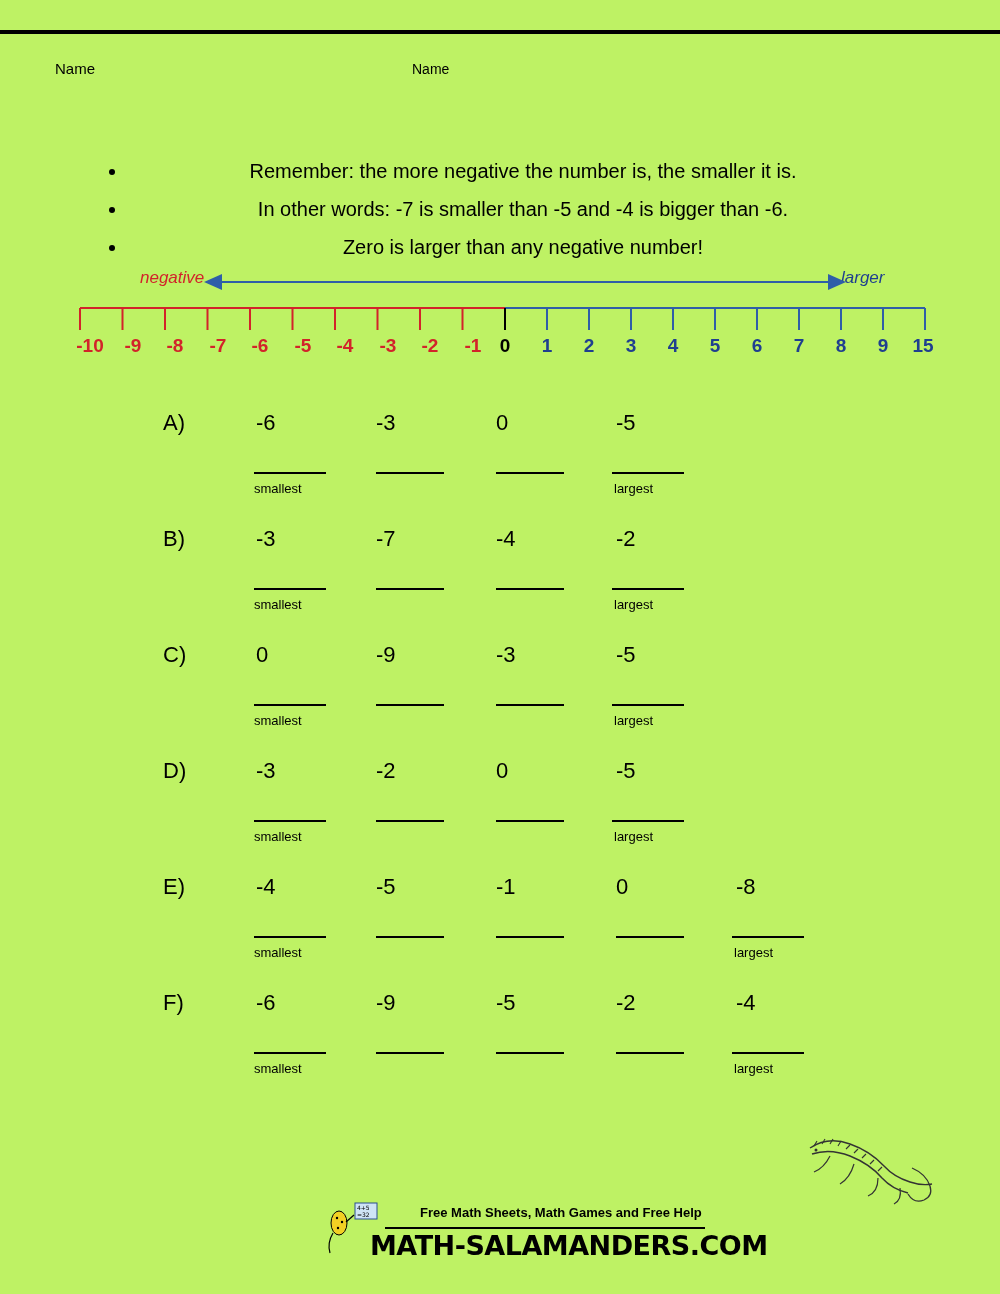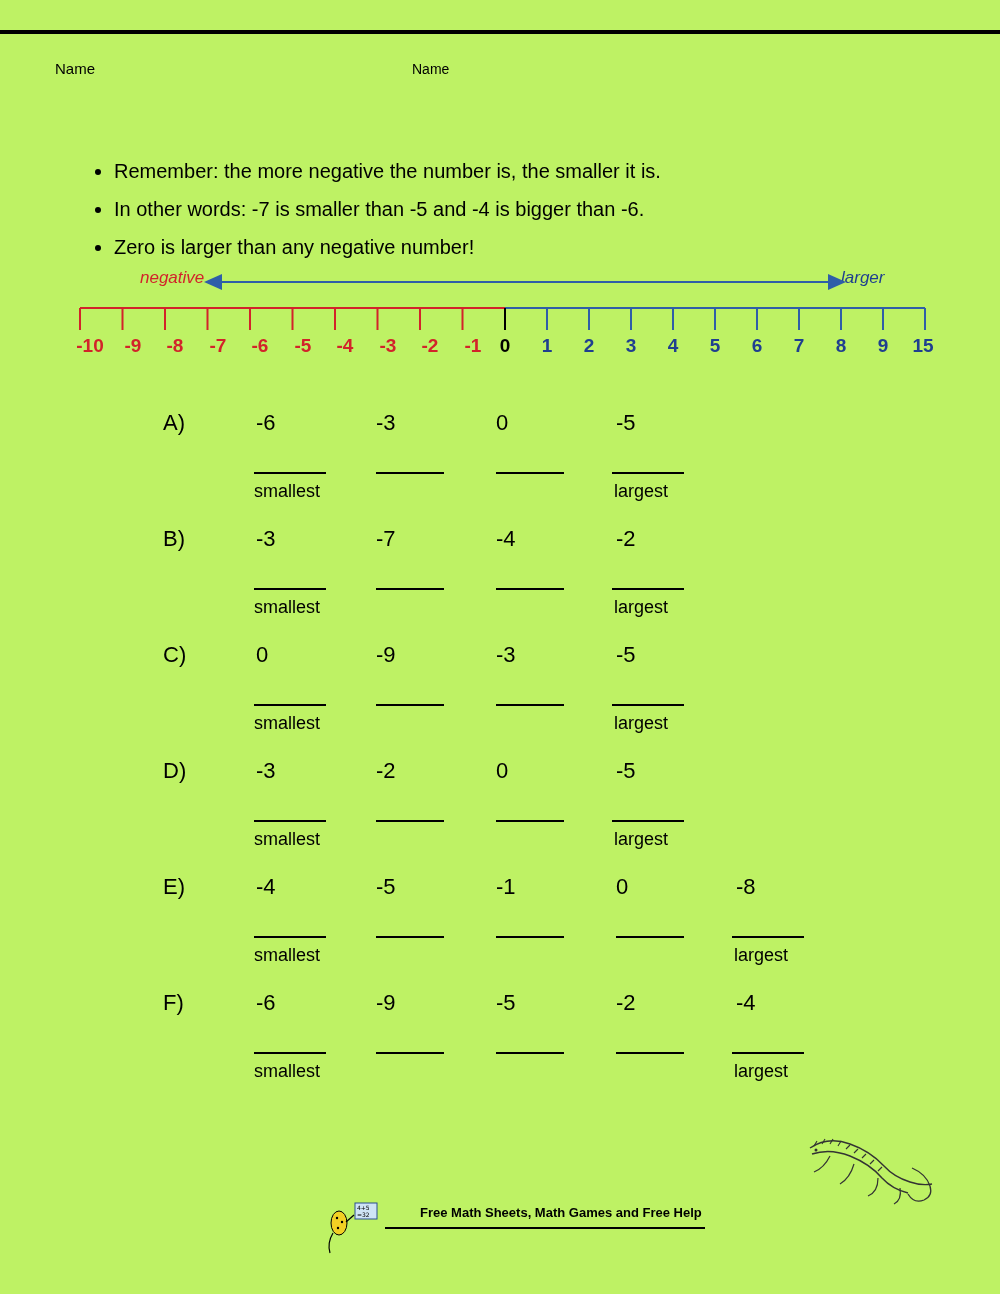--- a/index.html
+++ b/index.html
@@ -55,23 +55,24 @@
     position: absolute;
     left: 57px;
     top: 107px;
     font-size: 28px;
     color: #1f3f8f;
     letter-spacing: 0.2px;
     white-space: nowrap;
   }
   .bullets {
     position: absolute;
-    left: 84px;
+    left: 98px;
     top: 152px;
     width: 820px;
+    text-align: center;
   }
   .bullets li {
     font-size: 20px;
     line-height: 38px;
     margin: 0;
   }
   .bullets ul {
     margin: 0;
     padding-left: 30px;
   }
@@ -152,21 +153,21 @@
     position: absolute;
     font-size: 22px;
   }
   .blank {
     position: absolute;
     height: 0;
     border-bottom: 2px solid #000;
   }
   .blank-label {
     position: absolute;
-    font-size: 18px;
+    font-size: 13px;
   }
 
   
   .footer {
     position: absolute;
     left: 0;
     top: 1195px;
     width: 1000px;
     height: 90px;
   }
@@ -407,15 +408,16 @@
         <ellipse cx="14" cy="22" rx="8" ry="12" fill="#f2d024" stroke="#000" stroke-width="1"></ellipse>
         <circle cx="12" cy="17" r="1.2" fill="#000"></circle>
         <circle cx="17" cy="21" r="1.2" fill="#000"></circle>
         <circle cx="13" cy="27" r="1.2" fill="#000"></circle>
         <path d="M21 21 L29 14" stroke="#000" stroke-width="1.2" fill="none"></path>
         <path d="M8 32 q-6 10 -3 20" stroke="#000" stroke-width="1.2" fill="none"></path>
       </svg>
     </div>
     <div class="footer-tag">Free Math Sheets, Math Games and Free Help</div>
     <div class="footer-rule"></div>
+    <div class="footer-site">MATH-SALAMANDERS.COM</div>
   </div>
 
 </div>
 
 </body></html>

